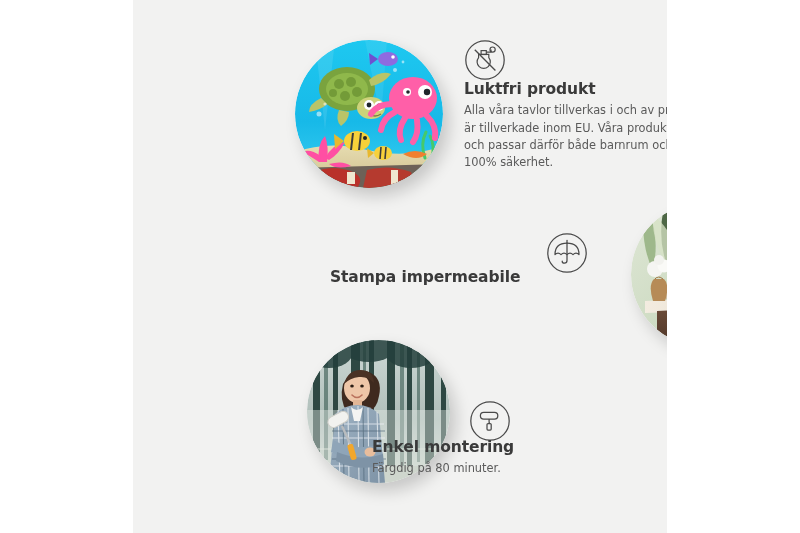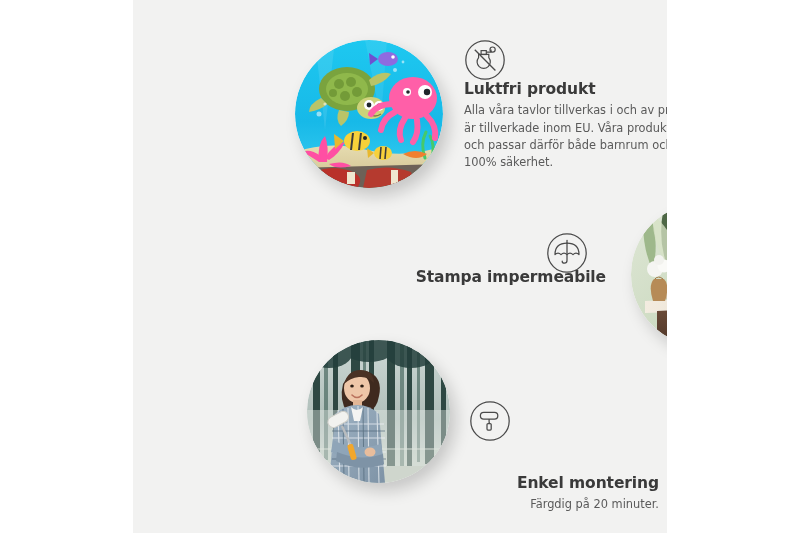--- a/index.html
+++ b/index.html
@@ -60,21 +60,21 @@
     color: #3a3a3a;
     letter-spacing: -0.1px;
   }
   .txt p {
     margin: 0;
     font-family: "DejaVu Sans", sans-serif;
     font-size: 11.4px;
     line-height: 1.52;
     color: #5a5a5a;
   }
-  .txt.center { text-align: right; }
+  .txt.center { text-align: left; }
   .txt.left   { text-align: left; }
 
   
   .icon-badge {
     position: absolute;
     width: 42px;
     height: 42px;
   }
   .icon-badge svg { display: block; width: 42px; height: 42px; }
 
@@ -85,21 +85,21 @@
   #txt1  { left: 331px; top: 80px; width: 285px; }
 
   
   #img2  { left: 498px; top: 203px; width: 143px; height: 143px; }
   #icon2 { left: 413px; top: 232px; }
   #txt2  { left: 197px; top: 268px; width: 276px; }
 
   
   #img3  { left: 174px; top: 340px; width: 143px; height: 143px; }
   #icon3 { left: 336px; top: 400px; }
-  #txt3  { left: 250px; top: 438px; width: 276px; margin-top: 36px; }
+  #txt3  { left: 239px; top: 438px; width: 276px; }
 </style>
 </head>
 <body>
 
 <div id="stage">
 
   <div id="panel">
 
     <div class="feature">
 
@@ -422,18 +422,18 @@
           <circle cx="21" cy="21" r="19.2" fill="none" stroke="#4a4a4a" stroke-width="1.25"></circle>
           <rect x="11.4" y="12.4" width="17.4" height="6.6" rx="3.3" fill="none" stroke="#4a4a4a" stroke-width="1.25"></rect>
           <path d="M20.1 19 l0 3.3 l-0.1 0" fill="none" stroke="#4a4a4a" stroke-width="1.25"></path>
           <path d="M20.1 22.3 l0 1.5" fill="none" stroke="#4a4a4a" stroke-width="1.25"></path>
           <rect x="18" y="23.6" width="4.2" height="6.4" rx="1" fill="none" stroke="#4a4a4a" stroke-width="1.25"></rect>
         </svg>
       </div>
 
       <div class="txt center" id="txt3">
         <h2>Enkel montering</h2>
-        <p>Färgdig på 20 minuter.</p>
+        <p>Färgdig på 80 minuter.</p>
       </div>
     </div>
 
   </div>
 </div>
 
 </body></html>

